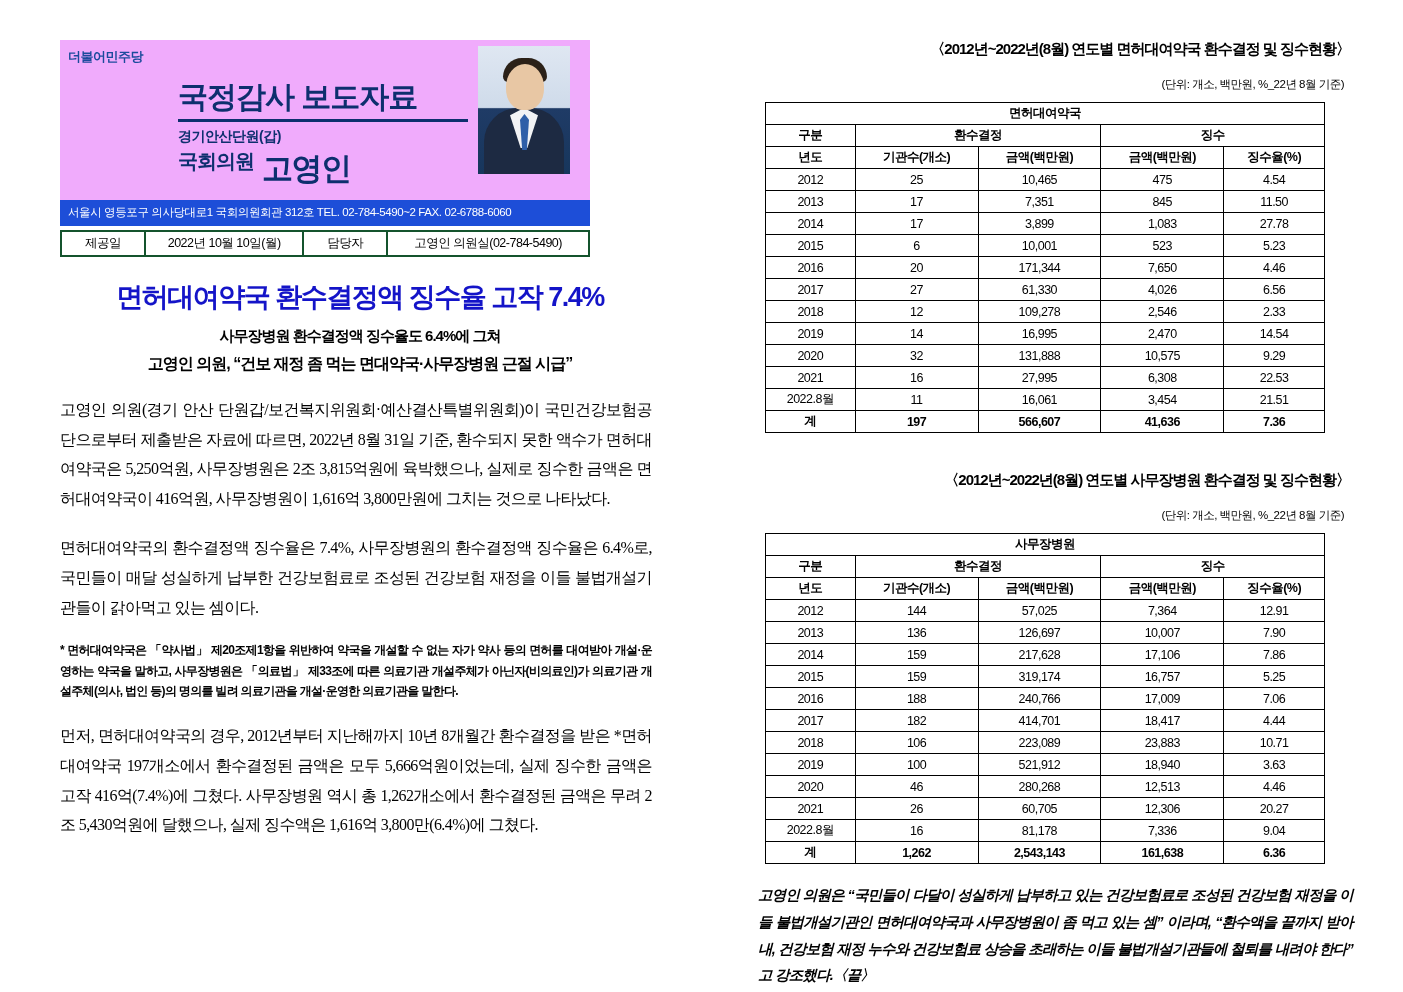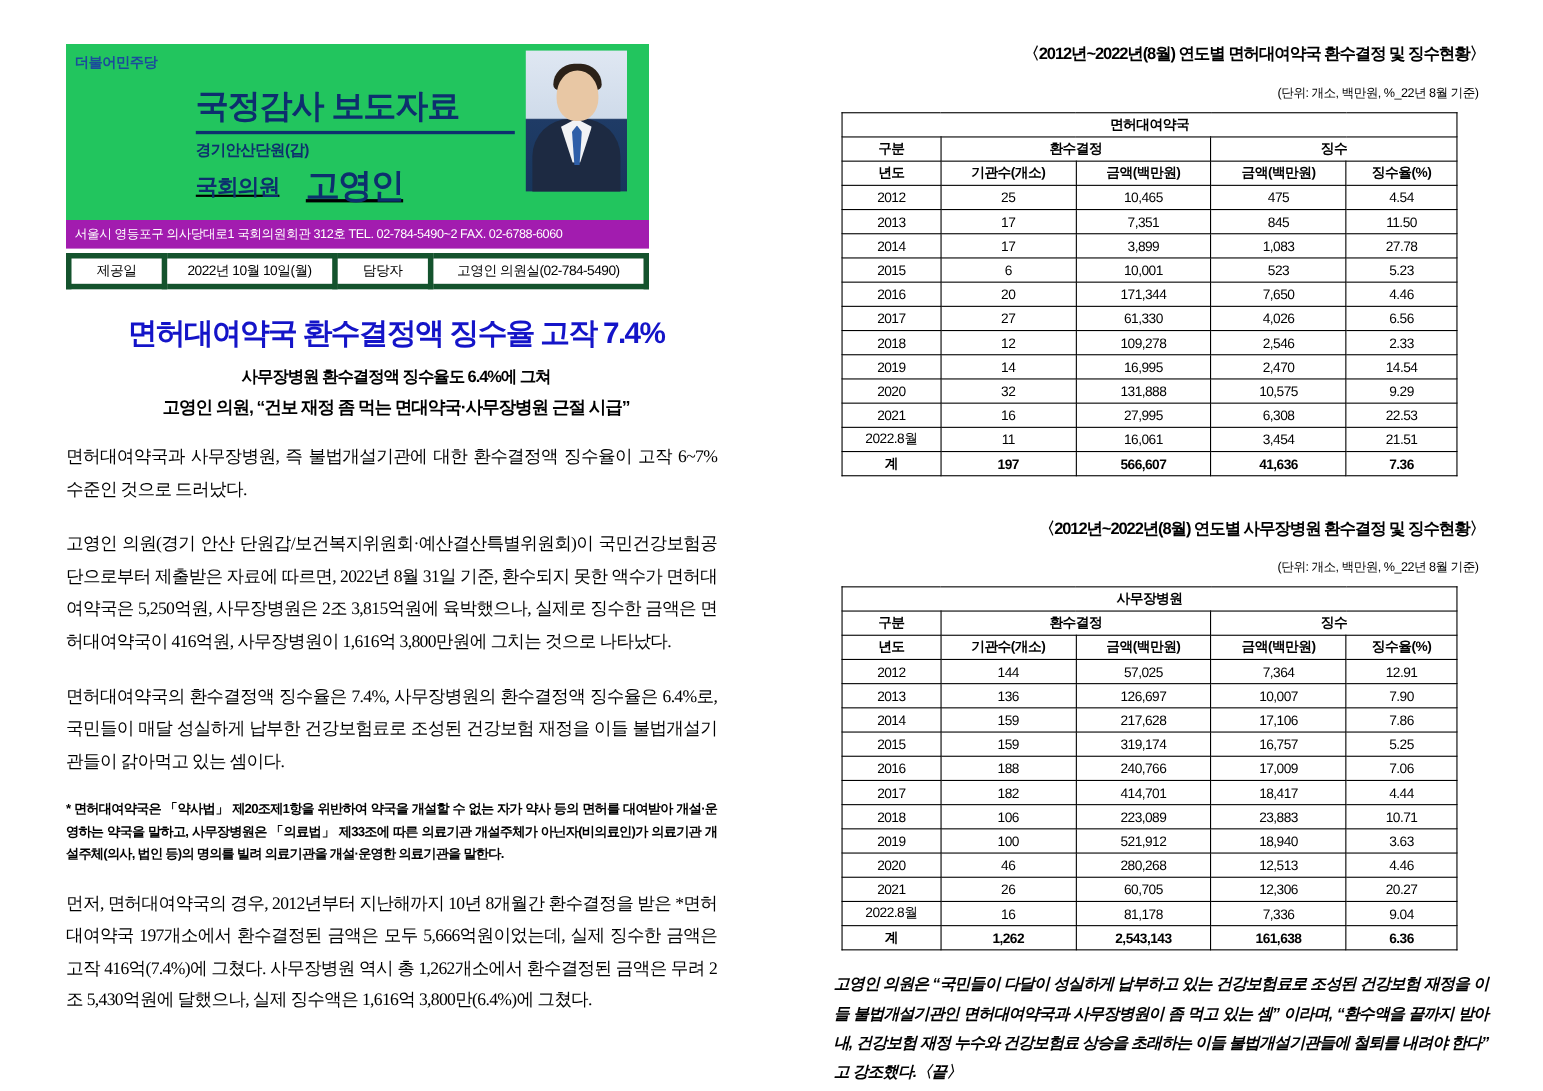--- a/index.html
+++ b/index.html
@@ -30,21 +30,21 @@
     left: 740px;
     top: 40px;
     width: 610px;
   }
 
   
   .banner {
     position: relative;
     width: 530px;
     height: 160px;
-    background: #22c55e;
+    background: #f0abfc;
     border-bottom: 0;
   }
   .party-logo {
     position: absolute;
     left: 8px;
     top: 8px;
     font-family: "Liberation Sans", sans-serif;
     font-size: 13px;
     font-weight: bold;
     color: #1b4b9c;
@@ -74,24 +74,23 @@
   }
   .banner-sub {
     font-family: "Liberation Sans", sans-serif;
     font-size: 14px;
     font-weight: bold;
     color: #0d2f6e;
     letter-spacing: -0.5px;
   }
   .banner-name-row {
     display: flex;
-    align-items: center;
-    gap: 24px;
+    align-items: flex-start;
+    gap: 8px;
     margin-top: 2px;
-    text-decoration: underline;
   }
   .banner-role {
     font-family: "Liberation Sans", sans-serif;
     font-size: 20px;
     font-weight: bold;
     color: #0d2f6e;
     letter-spacing: -1px;
   }
   .banner-person {
     font-family: "Liberation Sans", sans-serif;
@@ -150,38 +149,38 @@
     left: 42px;
     top: 68px;
     width: 9px;
     height: 36px;
     background: #2f5fa8;
     clip-path: polygon(50% 0, 100% 16%, 76% 100%, 24% 100%, 0 16%);
   }
   .addr-bar {
     width: 530px;
     box-sizing: border-box;
-    background: #a21caf;
+    background: #1d4ed8;
     color: #ffffff;
     font-family: "Liberation Sans", sans-serif;
     font-size: 11.5px;
     padding: 5px 8px 6px 8px;
     letter-spacing: -0.4px;
   }
 
   
   table.info {
     border-collapse: collapse;
     width: 530px;
     margin-top: 4px;
     font-family: "Liberation Sans", sans-serif;
     font-size: 12.5px;
   }
   table.info td {
-    border: 5px solid #14532d;
+    border: 2px solid #14532d;
     padding: 3px 6px;
     letter-spacing: -0.5px;
     white-space: nowrap;
   }
   td.lbl { width: 70px; text-align: center; }
   td.val { text-align: center; }
 
   
   .headline {
     margin-top: 22px;
@@ -318,21 +317,20 @@
         <td class="lbl">담당자</td>
         <td class="val">고영인 의원실(02-784-5490)</td>
       </tr>
     </tbody>
       </table>
 
     <div class="headline">면허대여약국 환수결정액 징수율 고작 7.4%</div>
     <div class="subhead">사무장병원 환수결정액 징수율도 6.4%에 그쳐</div>
     <div class="subhead2">고영인 의원, “건보 재정 좀 먹는 면대약국·사무장병원 근절 시급”</div>
 
-    <div class="para">면허대여약국과 사무장병원, 즉 불법개설기관에 대한 환수결정액 징수율이 고작 6~7% 수준인 것으로 드러났다.</div>
     <div class="para">고영인 의원(경기 안산 단원갑/보건복지위원회·예산결산특별위원회)이 국민건강보험공단으로부터 제출받은 자료에 따르면, 2022년 8월 31일 기준, 환수되지 못한 액수가 면허대여약국은 5,250억원, 사무장병원은 2조 3,815억원에 육박했으나, 실제로 징수한 금액은 면허대여약국이 416억원, 사무장병원이 1,616억 3,800만원에 그치는 것으로 나타났다.</div>
     <div class="para">면허대여약국의 환수결정액 징수율은 7.4%, 사무장병원의 환수결정액 징수율은 6.4%로, 국민들이 매달 성실하게 납부한 건강보험료로 조성된 건강보험 재정을 이들 불법개설기관들이 갉아먹고 있는 셈이다.</div>
     <div class="note">* 면허대여약국은 「약사법」 제20조제1항을 위반하여 약국을 개설할 수 없는 자가 약사 등의 면허를 대여받아 개설·운영하는 약국을 말하고, 사무장병원은 「의료법」 제33조에 따른 의료기관 개설주체가 아닌자(비의료인)가 의료기관 개설주체(의사, 법인 등)의 명의를 빌려 의료기관을 개설·운영한 의료기관을 말한다.</div>
     <div class="para">먼저, 면허대여약국의 경우, 2012년부터 지난해까지 10년 8개월간 환수결정을 받은 *면허대여약국 197개소에서 환수결정된 금액은 모두 5,666억원이었는데, 실제 징수한 금액은 고작 416억(7.4%)에 그쳤다. 사무장병원 역시 총 1,262개소에서 환수결정된 금액은 무려 2조 5,430억원에 달했으나, 실제 징수액은 1,616억 3,800만(6.4%)에 그쳤다.</div>
   </div>
 
   <div class="col-right">
 
     <div class="tbl-caption">〈2012년~2022년(8월) 연도별 면허대여약국 환수결정 및 징수현황〉</div>
     <div class="unit">(단위: 개소, 백만원, %_22년 8월 기준)</div>

